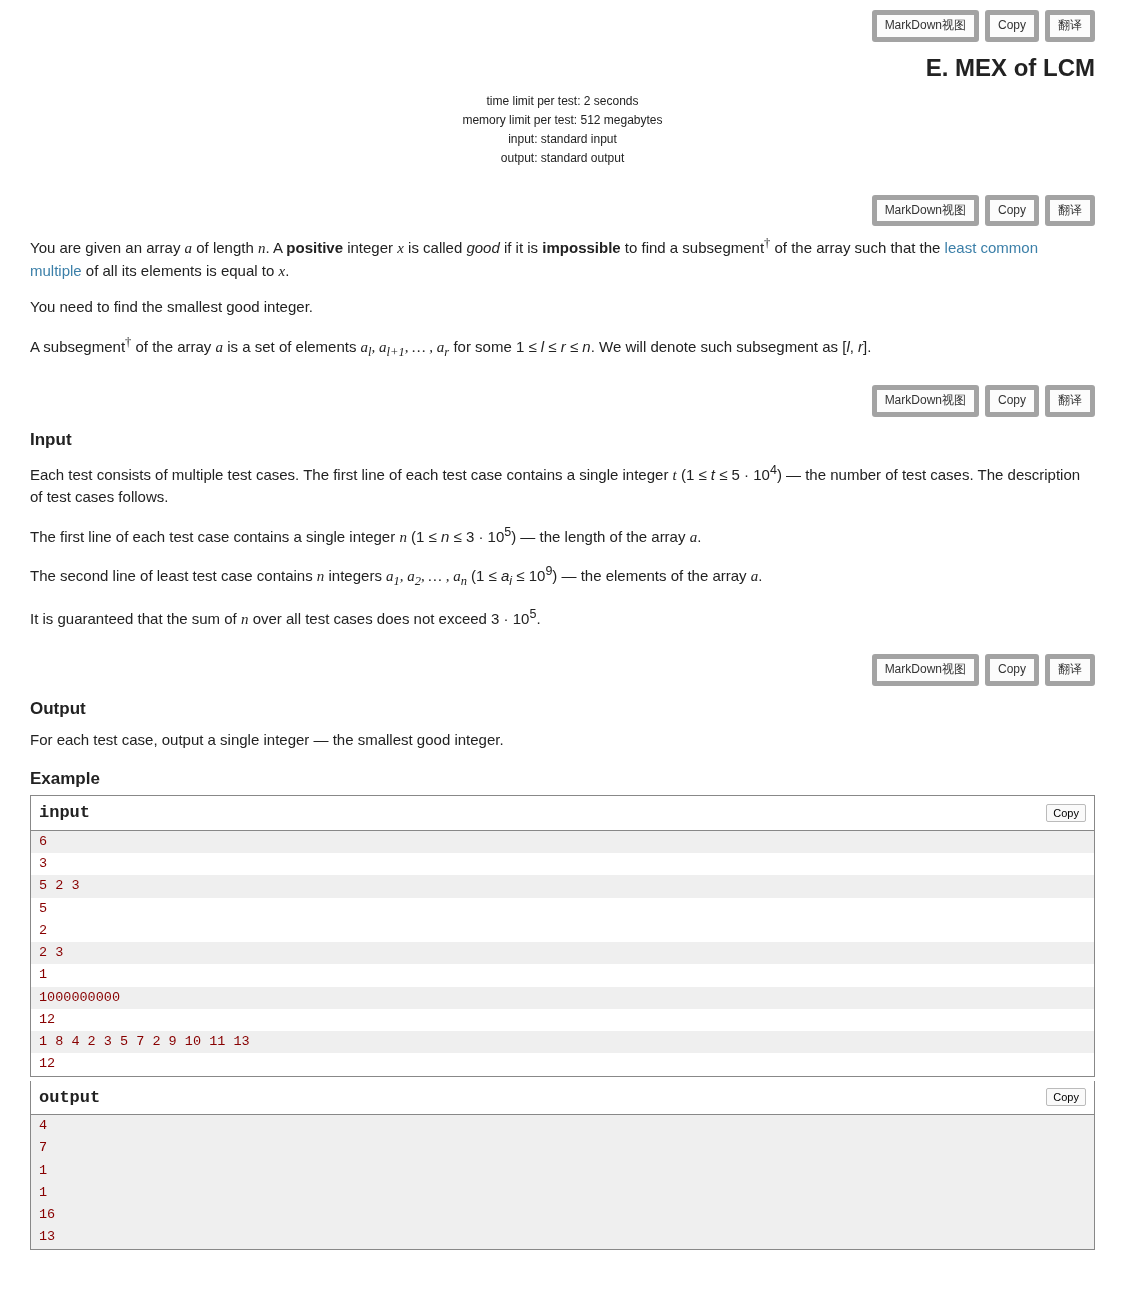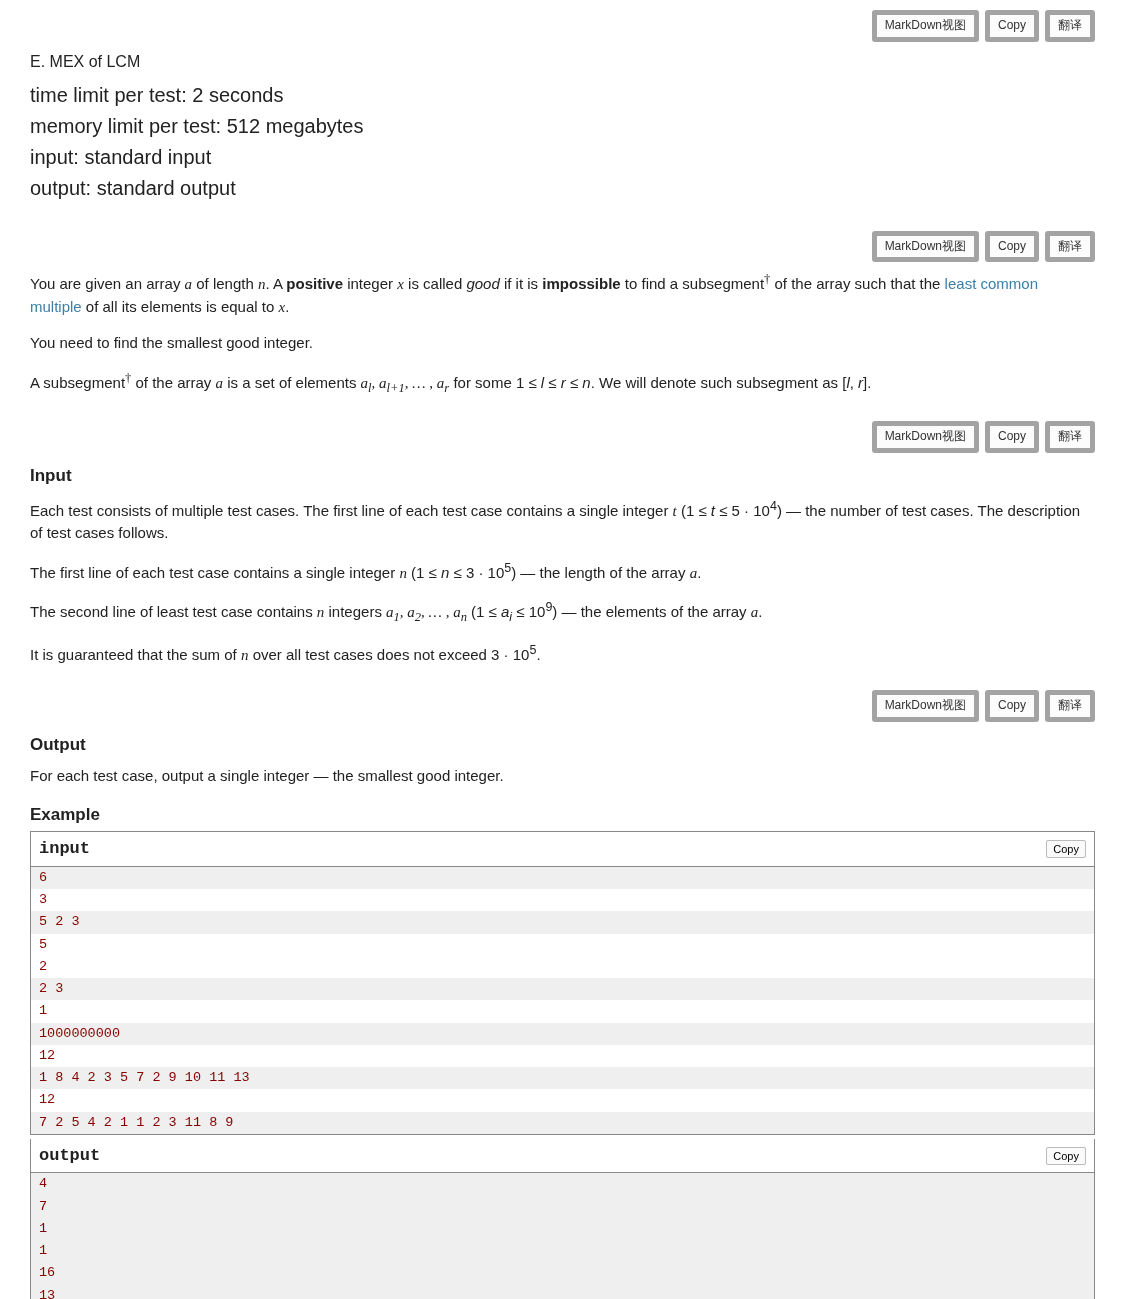--- a/index.html
+++ b/index.html
@@ -25,28 +25,28 @@
       font-size: 12px;
       padding: 3px 8px;
       border: 5px solid #a3a3a3;
       background: #fcfcfc;
       border-radius: 3px;
       color: #333;
       cursor: pointer;
       line-height: 1.3;
     }
     h1.title {
-      text-align: left;
-      font-size: 16px;
-      font-weight: normal;
+      text-align: right;
+      font-size: 24px;
+      font-weight: bold;
       margin: 8px 0 6px 0;
     }
     .meta-block {
-      text-align: left;
-      font-size: 20px;
+      text-align: center;
+      font-size: 12px;
       margin-bottom: 28px;
     }
     .meta-line {
       margin: 1px 0;
     }
     .section-title {
       font-size: 17px;
       font-weight: bold;
       margin: 10px 0 4px 0;
     }
@@ -196,21 +196,20 @@
       <div class="io-line even">3</div>
       <div class="io-line odd">5 2 3</div>
       <div class="io-line even">5</div>
       <div class="io-line even">2</div>
       <div class="io-line odd">2 3</div>
       <div class="io-line even">1</div>
       <div class="io-line odd">1000000000</div>
       <div class="io-line even">12</div>
       <div class="io-line odd">1 8 4 2 3 5 7 2 9 10 11 13</div>
       <div class="io-line even">12</div>
-      <div class="io-line odd">7 2 5 4 2 1 1 2 3 11 8 9</div>
     </div>
 </div>
 
 <div class="io-box" style="border-top:none;">
   <div class="io-header">
     <span class="io-title">output</span>
     <button class="io-copy">Copy</button>
   </div>
   <div class="io-lines" id="output-lines">
       <div class="io-line single">4</div>

